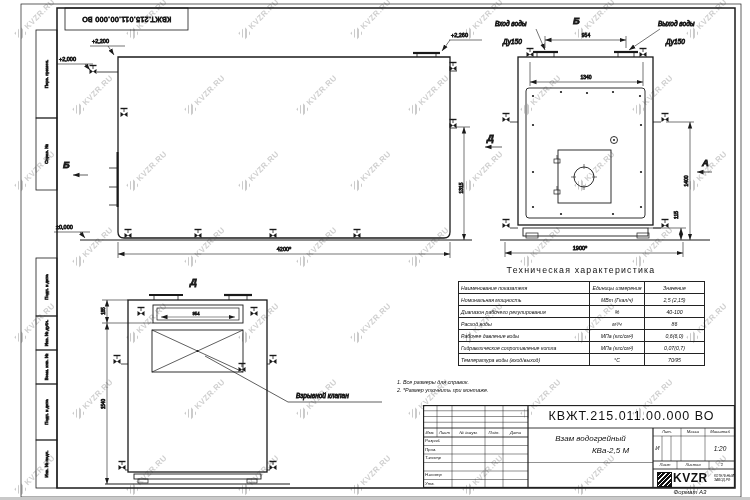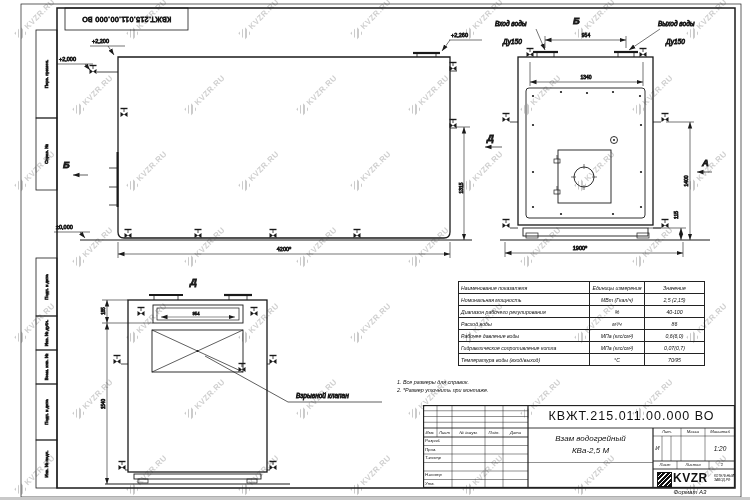--- a/index.html
+++ b/index.html
@@ -35,21 +35,21 @@
   
   .notes{position:absolute;left:397px;top:378px;font-size:5.4px;font-style:italic;
       color:#111;line-height:1.5;z-index:2;white-space:nowrap;}
 
   
   .tblock{position:absolute;left:423px;top:405px;width:312px;height:83px;z-index:2;color:#111;}
   .tblock .abs{position:absolute;}
   .tb-doc{left:105px;top:0;width:207px;height:23px;line-height:23px;text-align:center;
       font-size:12.5px;letter-spacing:1px;}
   .tb-name1{left:105px;top:29px;width:125px;text-align:center;font-style:italic;font-size:8px;}
-  .tb-name2{left:105px;top:41px;width:125px;text-align:center;font-style:italic;font-size:8px;}
+  .tb-name2{left:105px;top:41px;width:125px;text-align:center;font-style:italic;font-size:8px;padding-left:20px;}
   .tbh{position:absolute;top:23px;height:9px;line-height:9px;text-align:center;
       font-size:4.2px;font-style:italic;overflow:hidden;}
   .tbr{position:absolute;left:2px;width:28px;height:8.5px;line-height:8.5px;
       font-size:4.3px;font-style:italic;}
   .tb-small{font-size:4.2px;font-style:italic;text-align:center;}
   .tb-lit-val{left:230px;top:31px;width:9px;height:25px;line-height:25px;text-align:center;
       font-size:6px;font-style:italic;}
   .tb-scale-val{left:282px;top:31px;width:30px;height:25px;line-height:25px;text-align:center;
       font-size:6.5px;font-style:italic;}
   .tb-logo-sq{left:234px;top:67px;width:13px;height:13px;background:#111;
@@ -474,20 +474,21 @@
     </g>
   <text x="46" y="75.5" transform="rotate(-90 46 74)" text-anchor="middle" class="t side">Перв. примен.</text>
       <text x="46" y="155.5" transform="rotate(-90 46 154)" text-anchor="middle" class="t side">Справ. №</text>
       <text x="46" y="288.5" transform="rotate(-90 46 287)" text-anchor="middle" class="t side">Подп. и дата</text>
       <text x="46" y="334.5" transform="rotate(-90 46 333)" text-anchor="middle" class="t side">Инв. № дубл.</text>
       <text x="46" y="368.5" transform="rotate(-90 46 367)" text-anchor="middle" class="t side">Взам. инв. №</text>
       <text x="46" y="413.5" transform="rotate(-90 46 412)" text-anchor="middle" class="t side">Подп. и дата</text>
       <text x="46" y="465.5" transform="rotate(-90 46 464)" text-anchor="middle" class="t side">Инв. № подл.</text>
     </svg>
 
+  <div class="tech-title">Техническая характеристика</div>
   <div class="tech">
     <table class="tt">
       <colgroup>
           <col style="width:131px">
           <col style="width:55px">
           <col style="width:60px">
         </colgroup>
       <tbody>
         <tr class="hd">
           <td>Наименование показателя</td>

